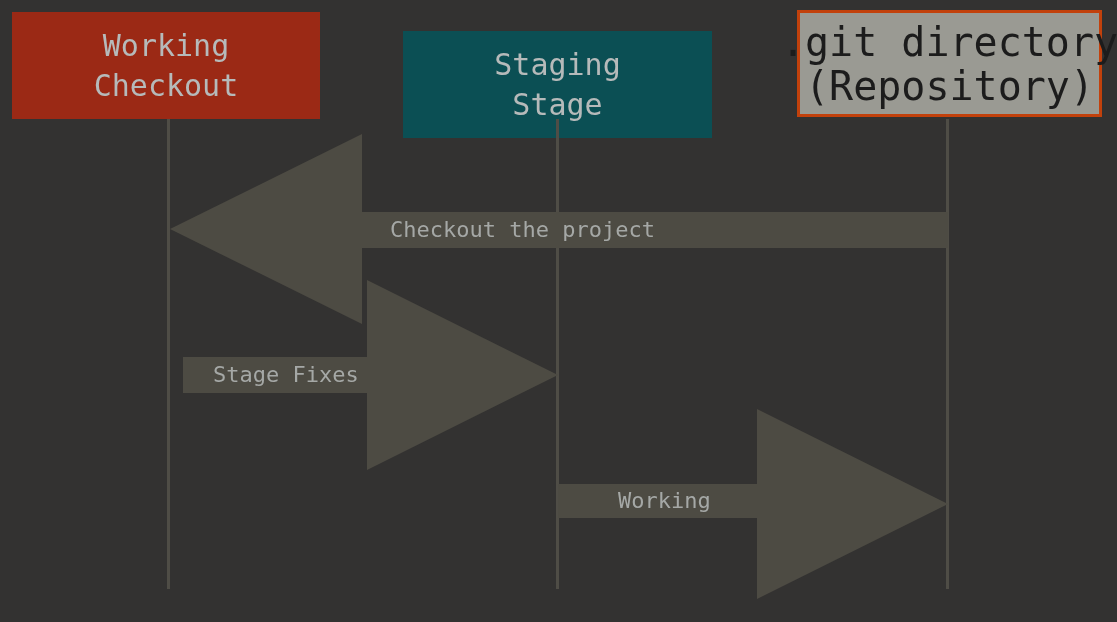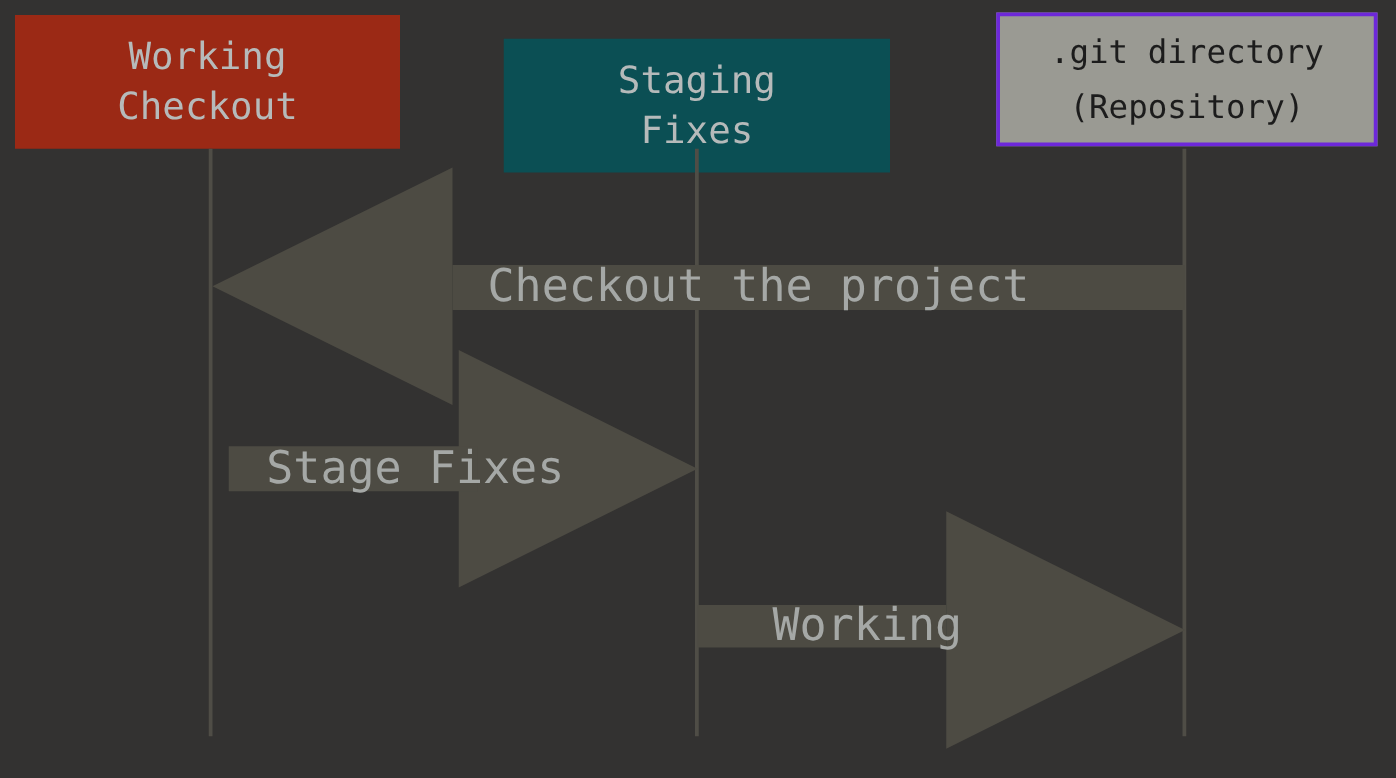--- a/index.html
+++ b/index.html
@@ -42,43 +42,43 @@
     color: #b6baba;
     margin-top: 19px;
   }
   .box-git {
     left: 797px;
     top: 10px;
     width: 305px;
     height: 107px;
     background: #9a9a93;
     color: #1c1c1c;
-    border: 3px solid #6d28d9;
-    font-size: 26px;
+    border: 3px solid #c2410c;
+    font-size: 40px;
     line-height: 44px;
   }
 
   
   .lifeline {
     position: absolute;
     top: 119px;
     width: 3px;
     height: 470px;
     background: #4f4d46;
   }
   .lifeline-working { left: 167px; }
   .lifeline-staging { left: 556px; }
   .lifeline-git     { left: 946px; }
 
   
   .arrow-shaft {
     position: absolute;
     background: #4d4b43;
     color: #a5a8a6;
-    font-size: 36px;
+    font-size: 22px;
     white-space: nowrap;
     overflow: visible;
     z-index: 2;
   }
   .arrow-shaft span { display: inline-block; }
 
   .shaft-checkout {
     left: 362px; top: 212px;
     width: 586px; height: 36px;
     line-height: 36px;
@@ -129,21 +129,21 @@
 
 <div class="canvas">
 
   <div class="lane-box box-working">
     <span>Working</span>
     <span>Checkout</span>
   </div>
 
   <div class="lane-box box-staging">
     <span>Staging</span>
-    <span>Fixes</span>
+    <span>Stage</span>
   </div>
 
   <div class="lane-box box-git">
     <span>.git directory</span>
     <span>(Repository)</span>
   </div>
 
   <div class="lifeline lifeline-working"></div>
   <div class="lifeline lifeline-staging"></div>
   <div class="lifeline lifeline-git"></div>

